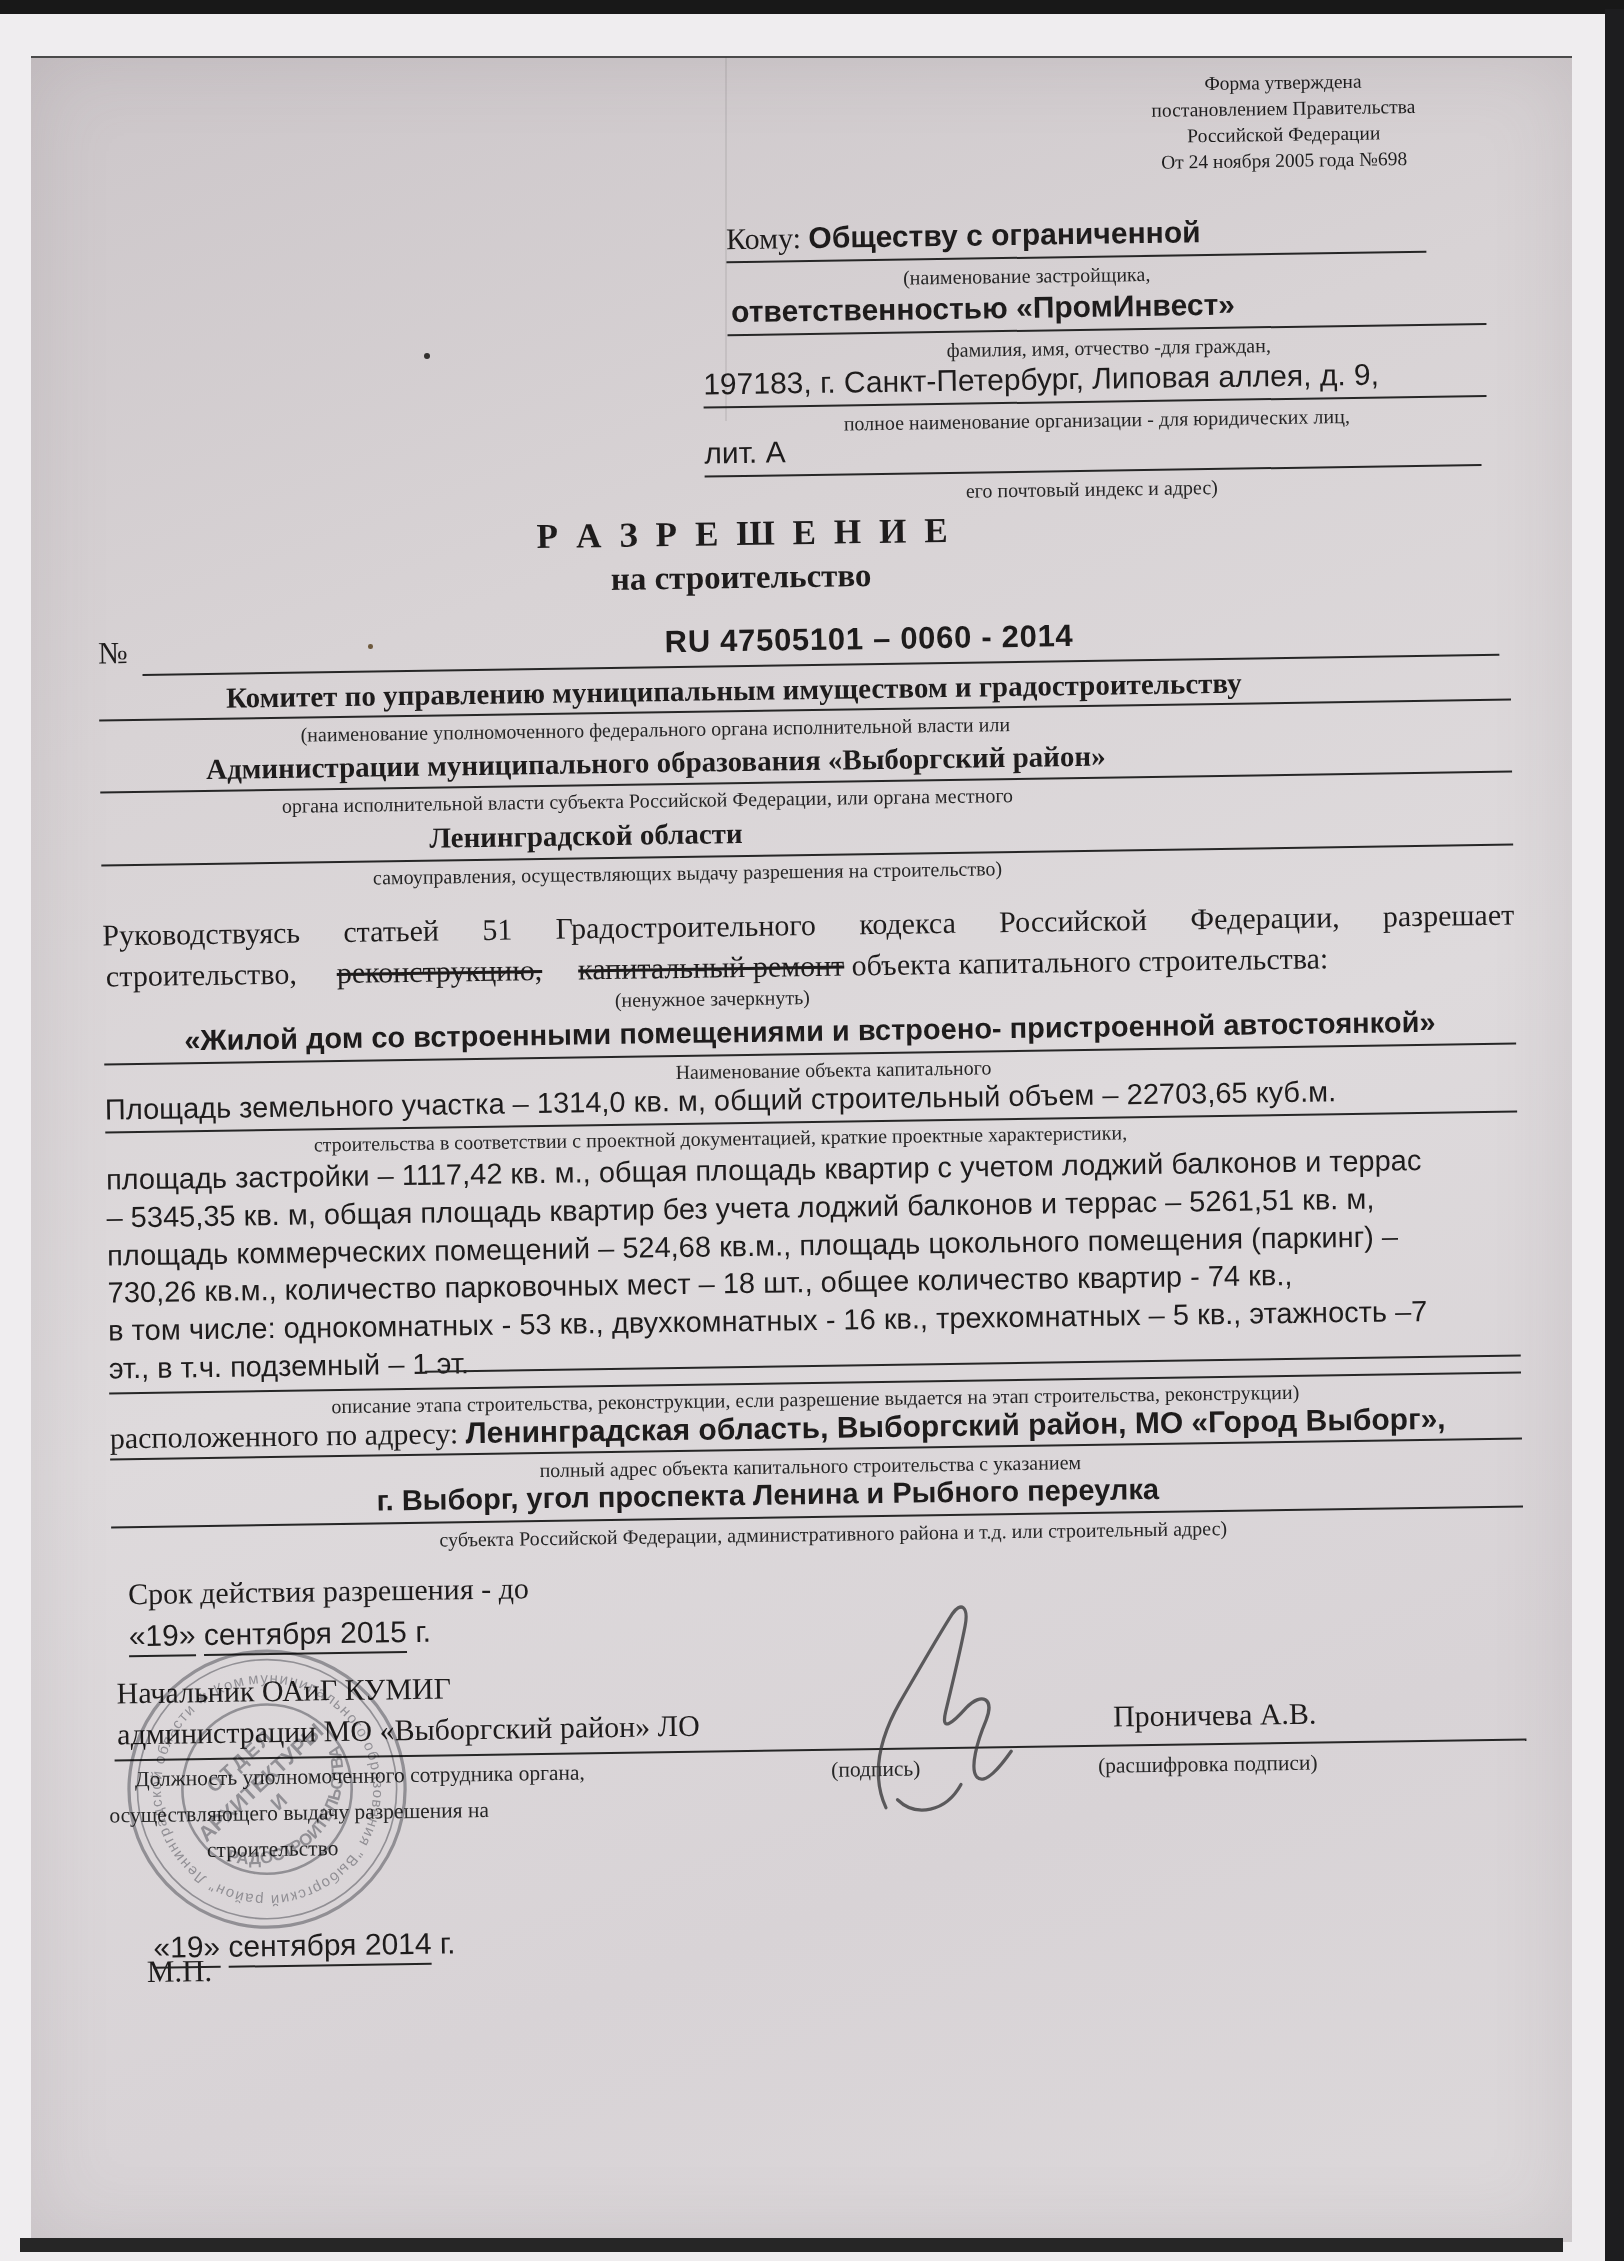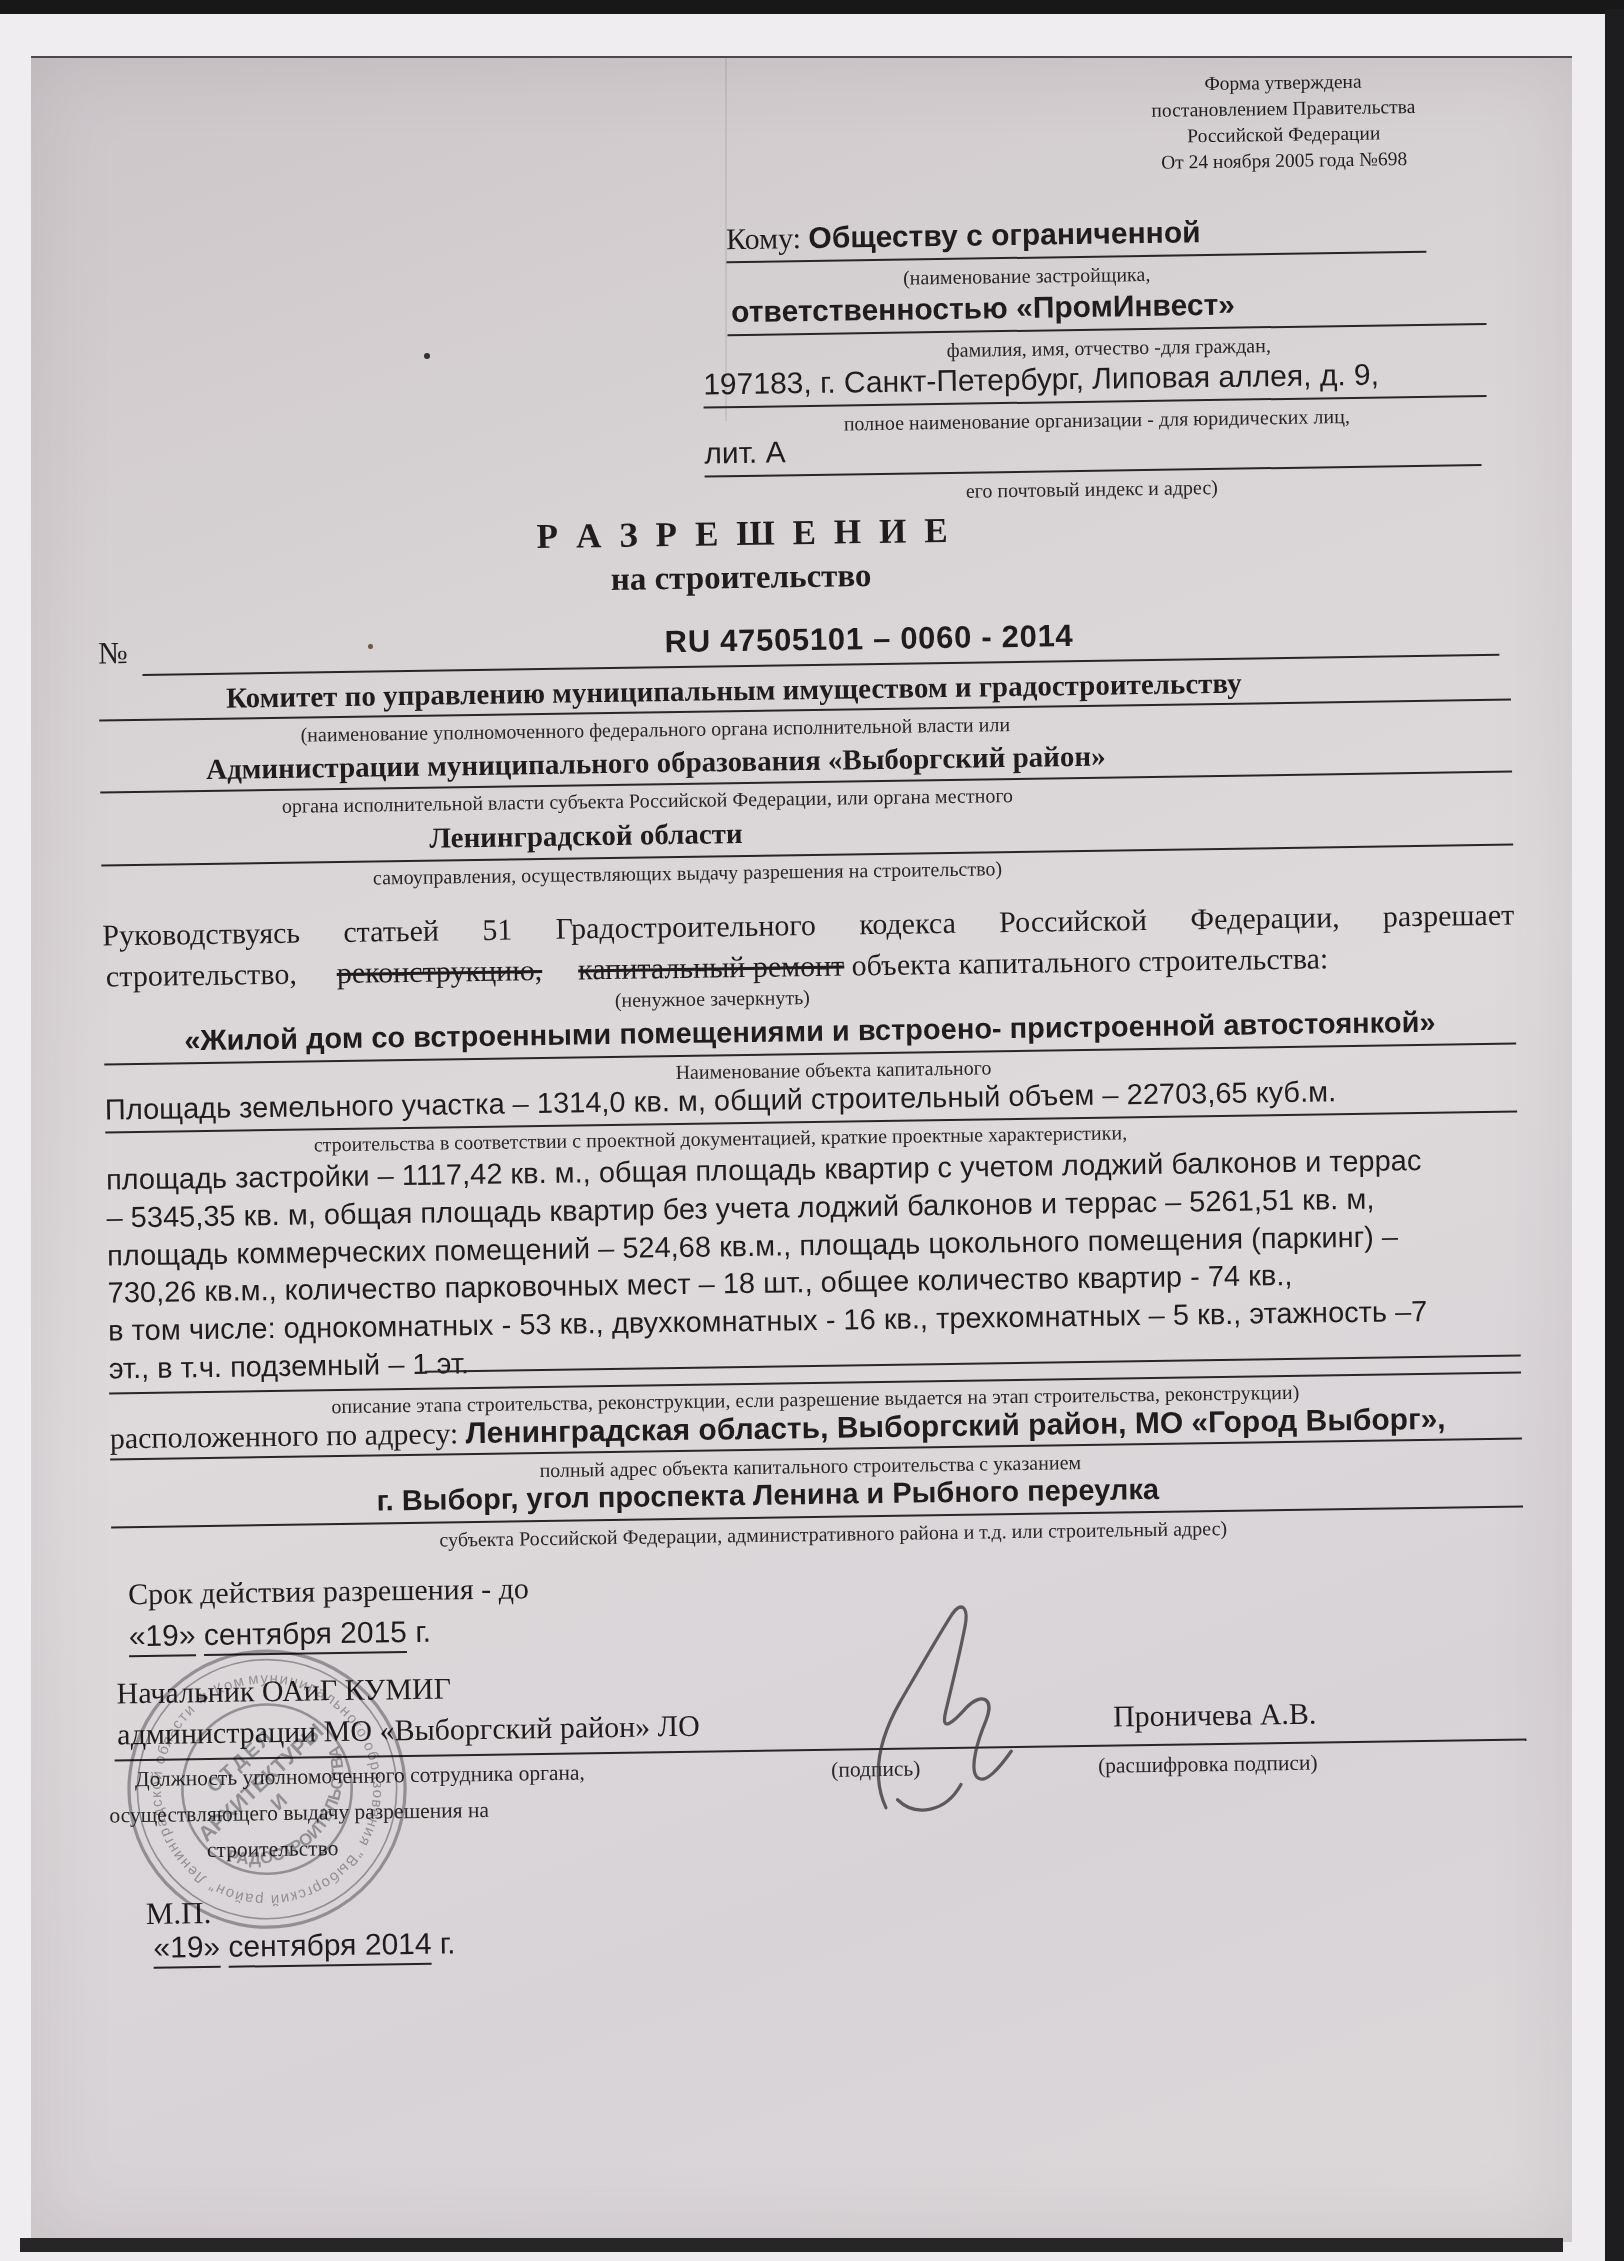--- a/index.html
+++ b/index.html
@@ -140,21 +140,21 @@
     <div class="row cap" style="left:98px;top:1793px;font-size:21.5px;">осуществляющего выдачу разрешения на</div>
     <div class="row cap" style="left:195px;top:1829px;font-size:21.5px;">строительство</div>
 
     <svg class="sig" width="163" height="221" viewBox="0 0 250 340">
       <g fill="none" stroke="#3a393c" stroke-width="5" stroke-linecap="round" opacity="0.88">
         <path d="M 42 318 C 20 268 32 214 66 156 C 96 106 128 52 148 22 C 162 2 174 10 168 40 C 158 88 146 132 136 172 C 128 204 146 190 168 166 C 192 142 212 152 198 186 C 184 218 172 258 182 272 C 194 288 220 256 236 234"></path>
         <path d="M 60 306 C 88 334 134 326 158 284"></path>
       </g>
     </svg>
 
-    <div class="row serif t48" style="left:133px;top:1886px;text-align:right;">М.П.</div>
+    <div class="row serif t48" style="left:133px;top:1944px;text-align:right;">М.П.</div>
     <div class="row sans t46" style="left:140px;top:1921px;">
       <span class="u">«19»</span>&nbsp;<span class="u">сентября 2014</span>&nbsp;<span>г.</span>
     </div>
 
     <svg class="stamp" width="306" height="306" viewBox="0 0 470 470">
       <defs>
         <path id="ringPath" d="M 235,72 A 163,163 0 1 1 234.9,72"></path>
         <path id="innerArc" d="M 112,268 A 140,140 0 0 0 358,268"></path>
       </defs>
       <g stroke="#63636a" fill="none">

